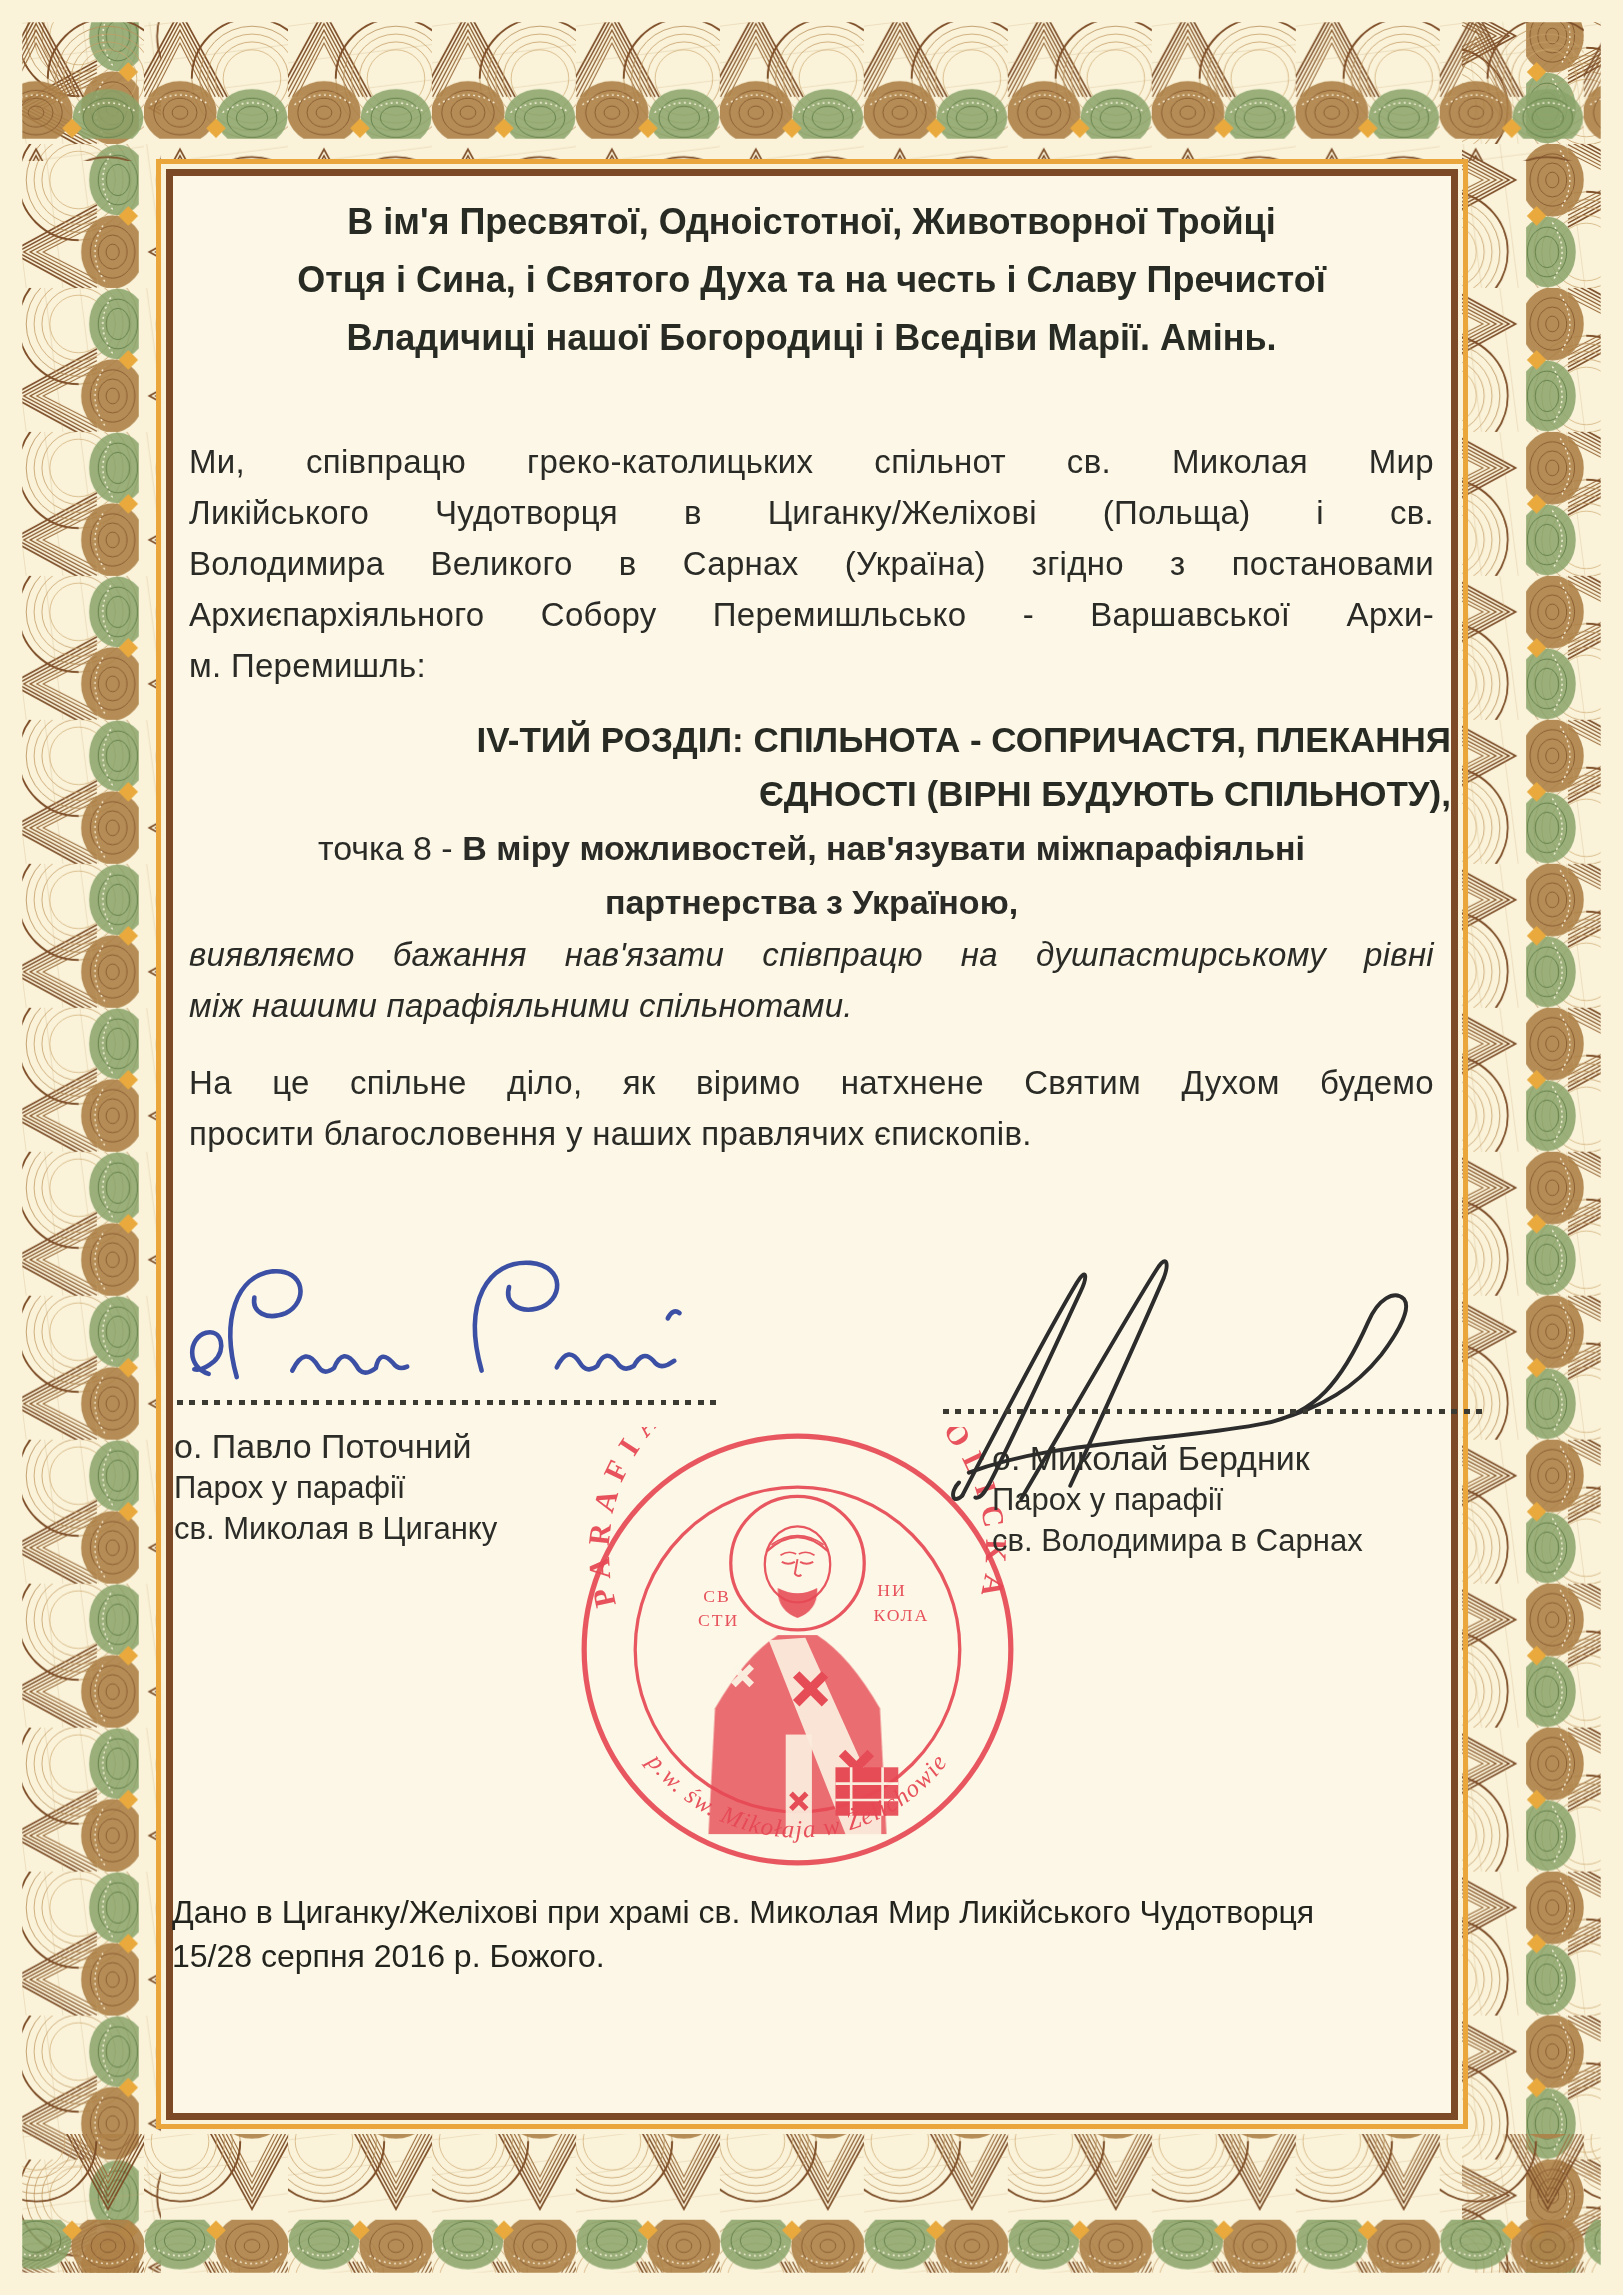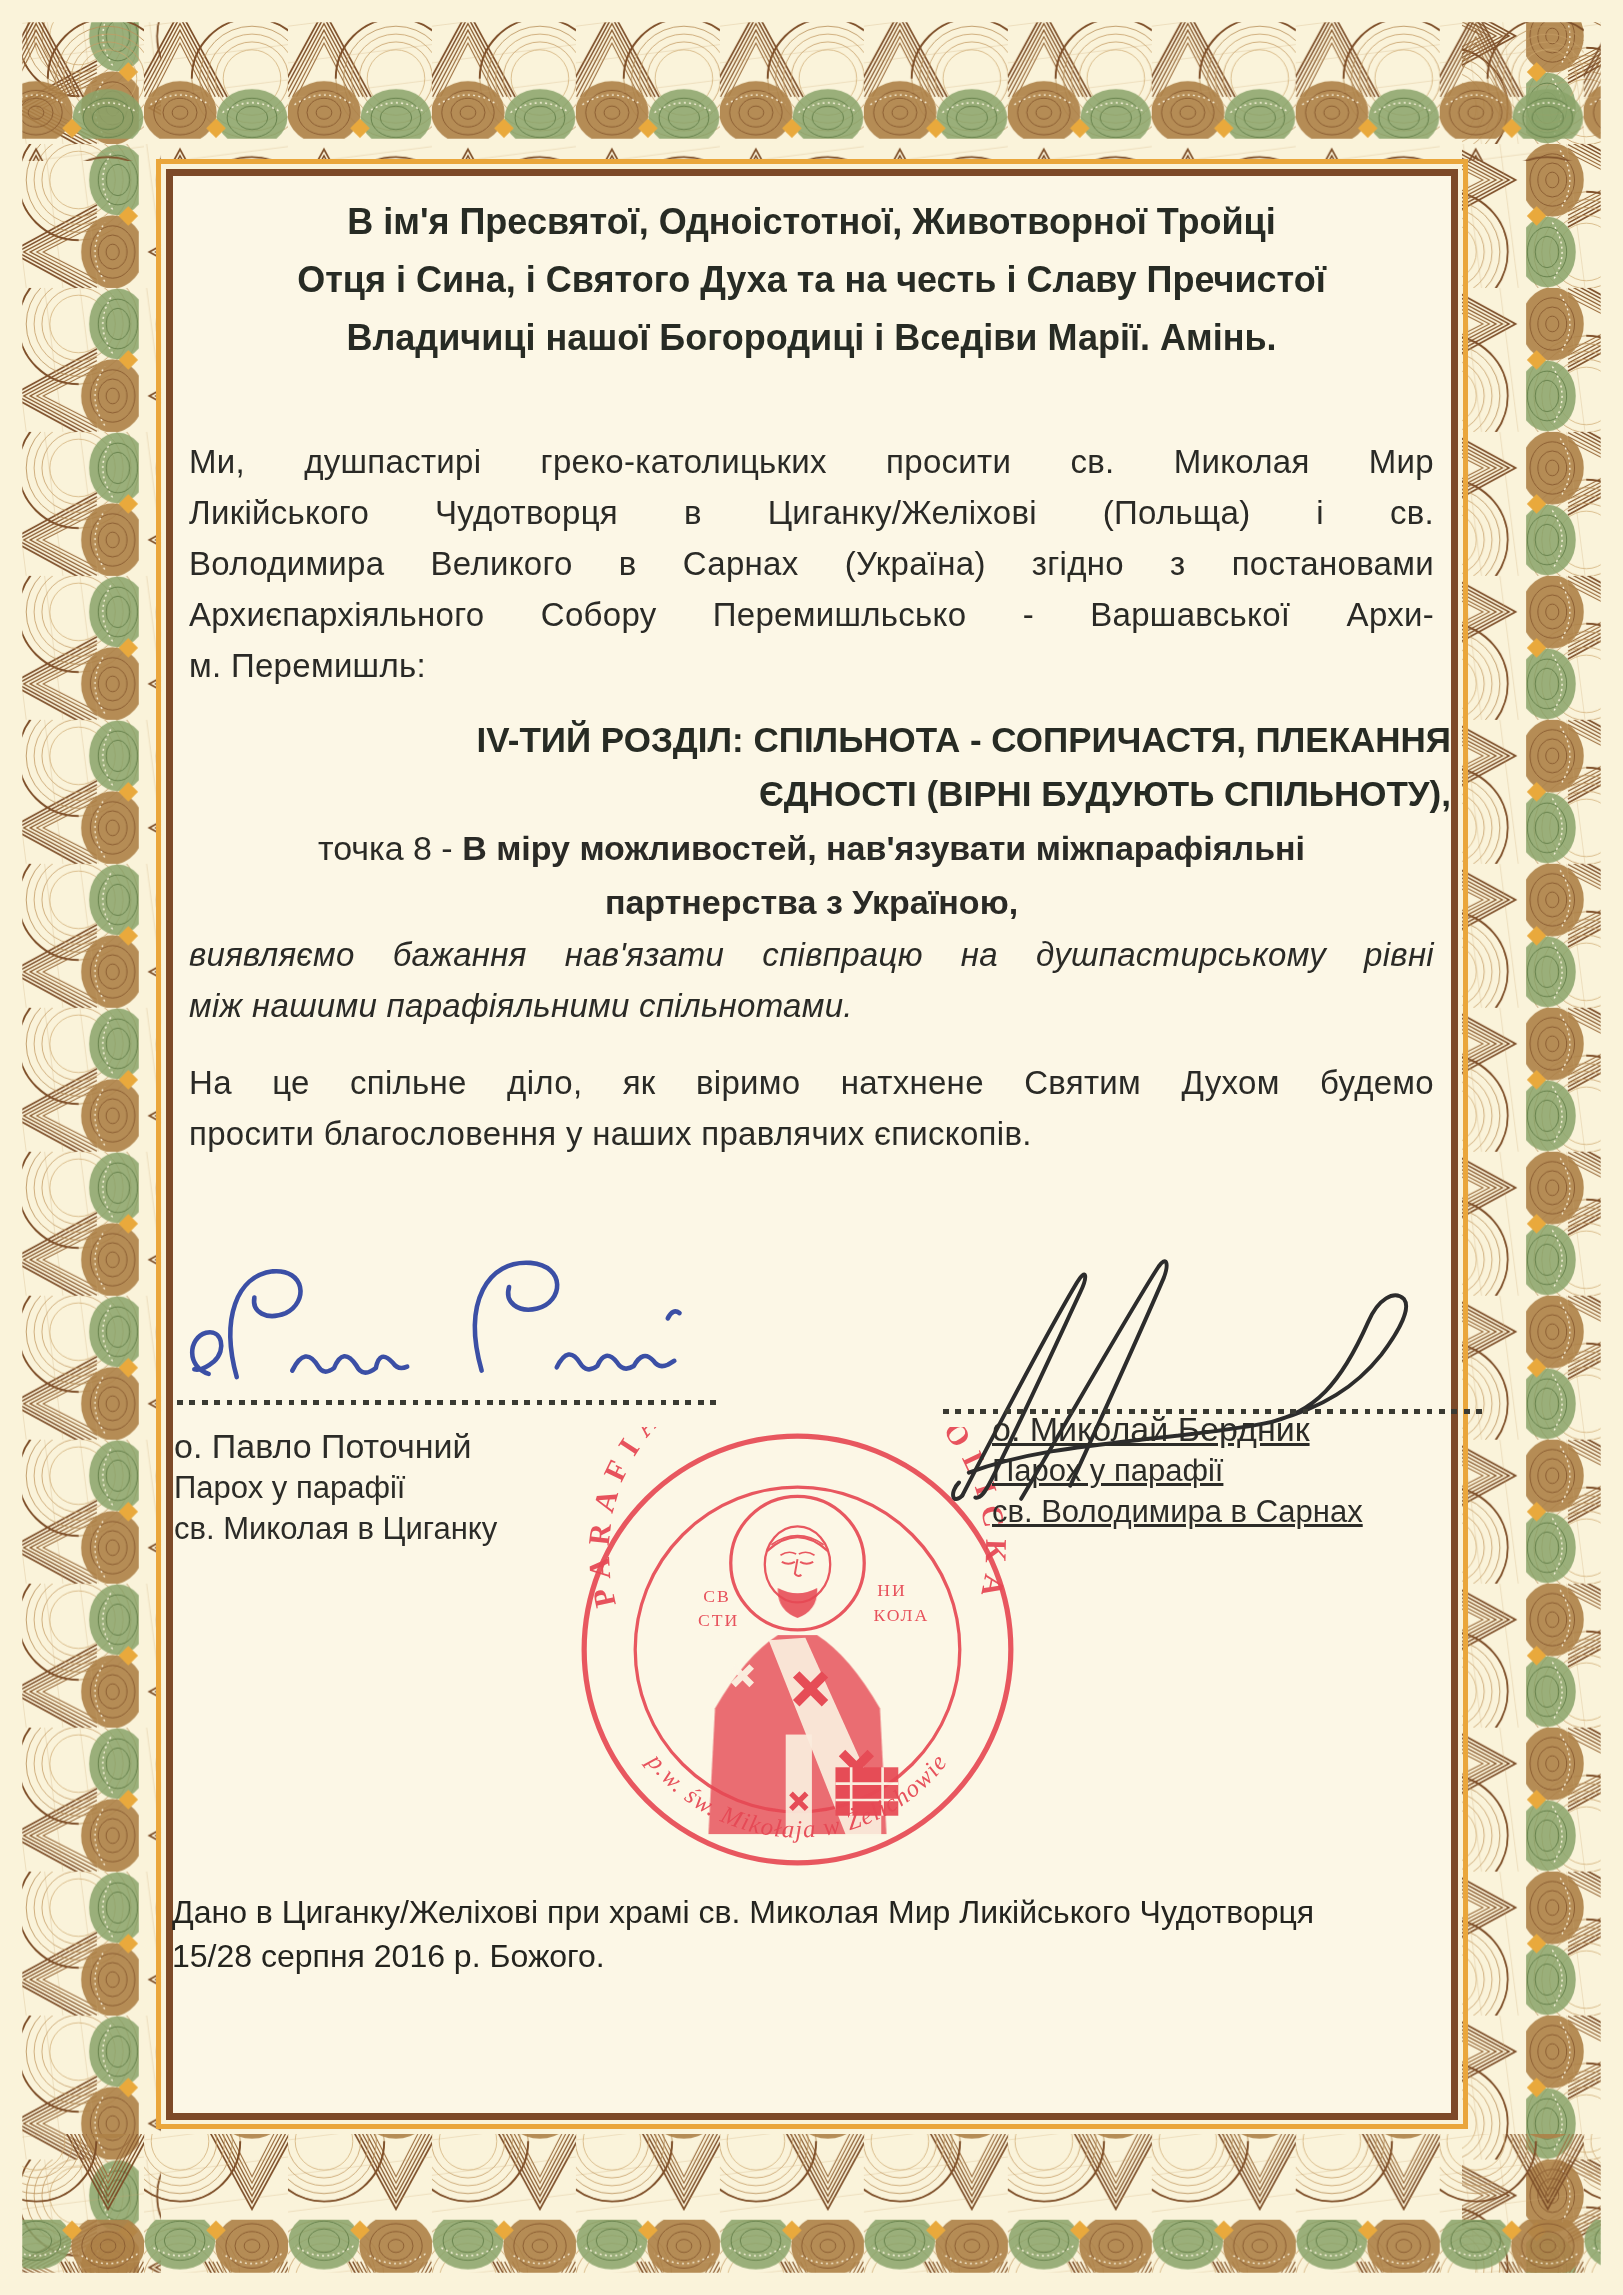--- a/index.html
+++ b/index.html
@@ -35,21 +35,21 @@
   .sig-left{position:absolute;left:174px;top:1240px;width:554px;z-index:6;}
   .sig-left .ink{display:block;}
   .dotline{height:5.2px;background:repeating-linear-gradient(90deg,#3a3a32 0 5.9px,transparent 5.9px 12.4px);}
   .sig-left .dotline{width:543px;margin-left:2.6px;}
   .names{text-align:left;font-size:34px;line-height:42px;color:#2c2c28;}
   .names .role{font-size:31px;line-height:41px;}
   .sig-left .names{margin-top:19.6px;}
   .sig-right{position:absolute;left:923px;top:1237px;width:576px;height:308px;z-index:6;}
   .sig-right .ink{position:absolute;left:0;top:0;}
   .sig-right .dotline{position:absolute;left:19.6px;top:172px;width:539px;}
-  .sig-right .names{position:absolute;left:69px;top:171px;width:507px;text-decoration:underline;}
+  .sig-right .names{position:absolute;left:69px;top:200px;width:507px;}
   .stamp-svg{position:absolute;left:575px;top:1427px;z-index:5;opacity:.95;}
   .date-block{position:absolute;left:172px;top:1890px;width:1279px;z-index:3;
     text-align:left;font-size:32px;line-height:44px;color:#24241f;}
 </style>
 </head>
 <body>
 
 <div class="page">
 
   <svg class="border-svg" width="1623" height="2295" viewBox="0 0 2480 3507" aria-hidden="true">
@@ -102,21 +102,21 @@
   <div class="frame-brown"></div>
 
   <div class="content">
     <div class="title-block">
       <div>В ім'я Пресвятої, Одноістотної, Животворної Тройці</div>
       <div>Отця і Сина, і Святого Духа та на честь і Славу Пречистої</div>
       <div>Владичиці нашої Богородиці і Вседіви Марії. Амінь.</div>
     </div>
 
     <div class="par par1">
-      <div class="jline">Ми, душпастирі греко-католицьких просити св. Миколая Мир</div>
+      <div class="jline">Ми, співпрацю греко-католицьких спільнот св. Миколая Мир</div>
       <div class="jline">Ликійського Чудотворця в Циганку/Желіхові (Польща) і св.</div>
       <div class="jline">Володимира Великого в Сарнах (Україна) згідно з постановами</div>
       <div class="jline">Архиєпархіяльного Собору Перемишльсько - Варшавської Архи-</div>
       <div class="lline">м. Перемишль:</div>
     </div>
 
     <div class="headings">
       <div>IV-ТИЙ РОЗДІЛ: СПІЛЬНОТА - СОПРИЧАСТЯ, ПЛЕКАННЯ</div>
       <div>ЄДНОСТІ (ВІРНІ БУДУЮТЬ СПІЛЬНОТУ),</div>
     </div>

